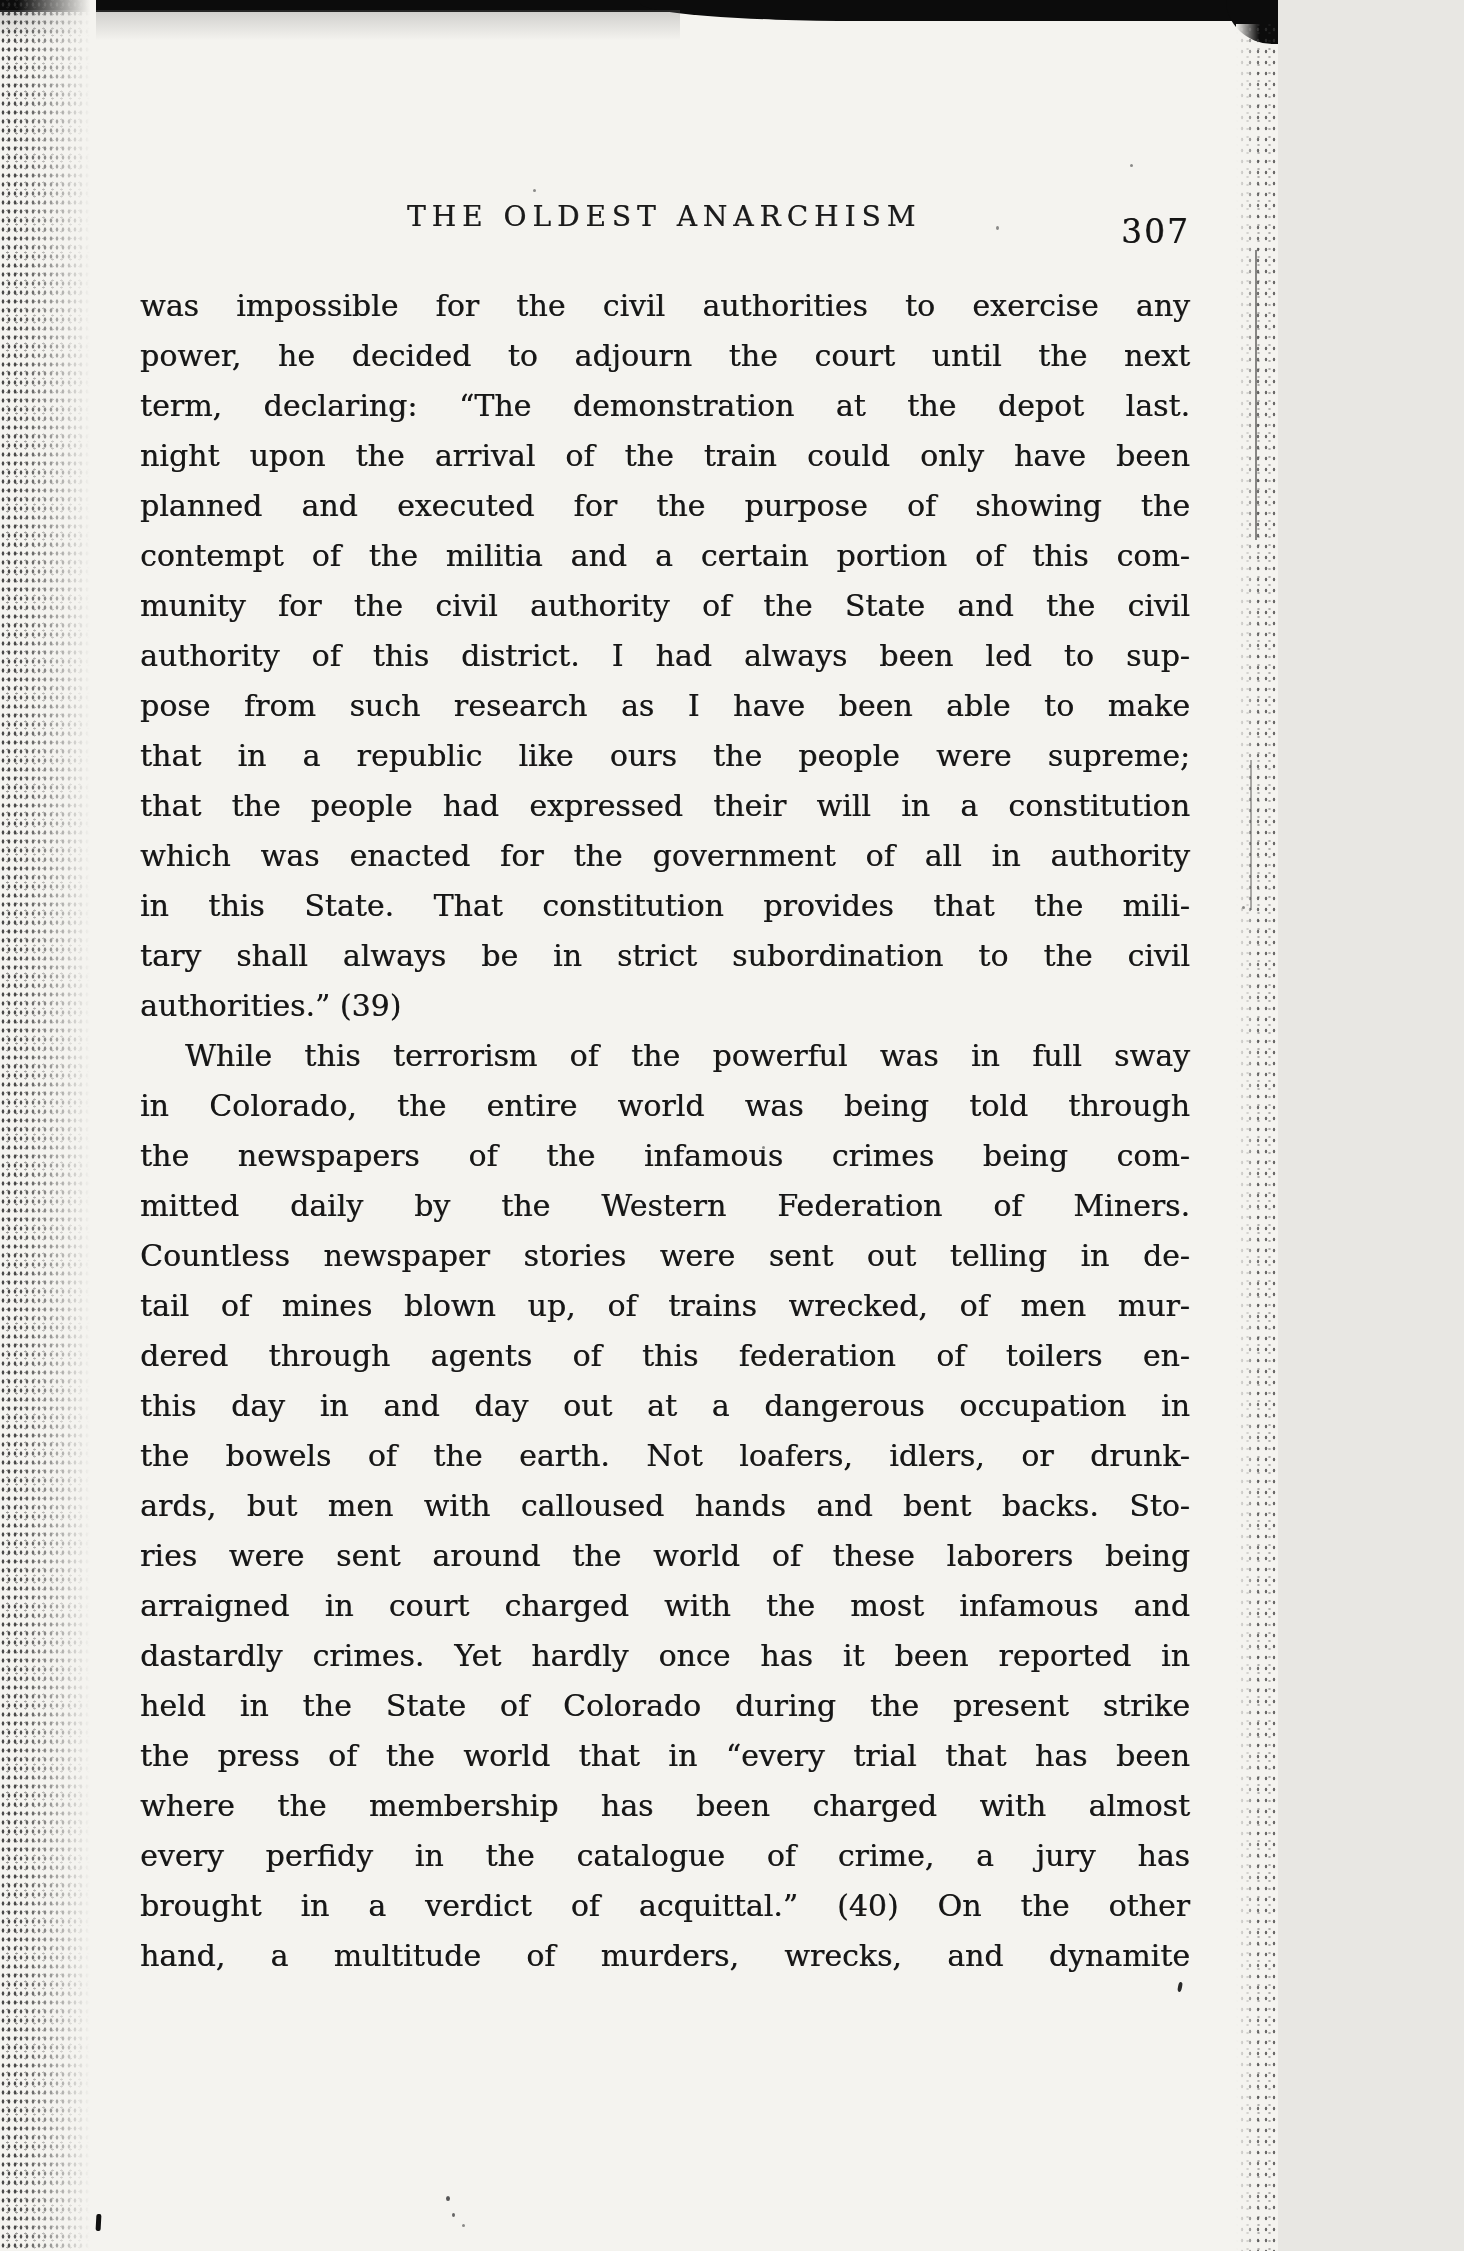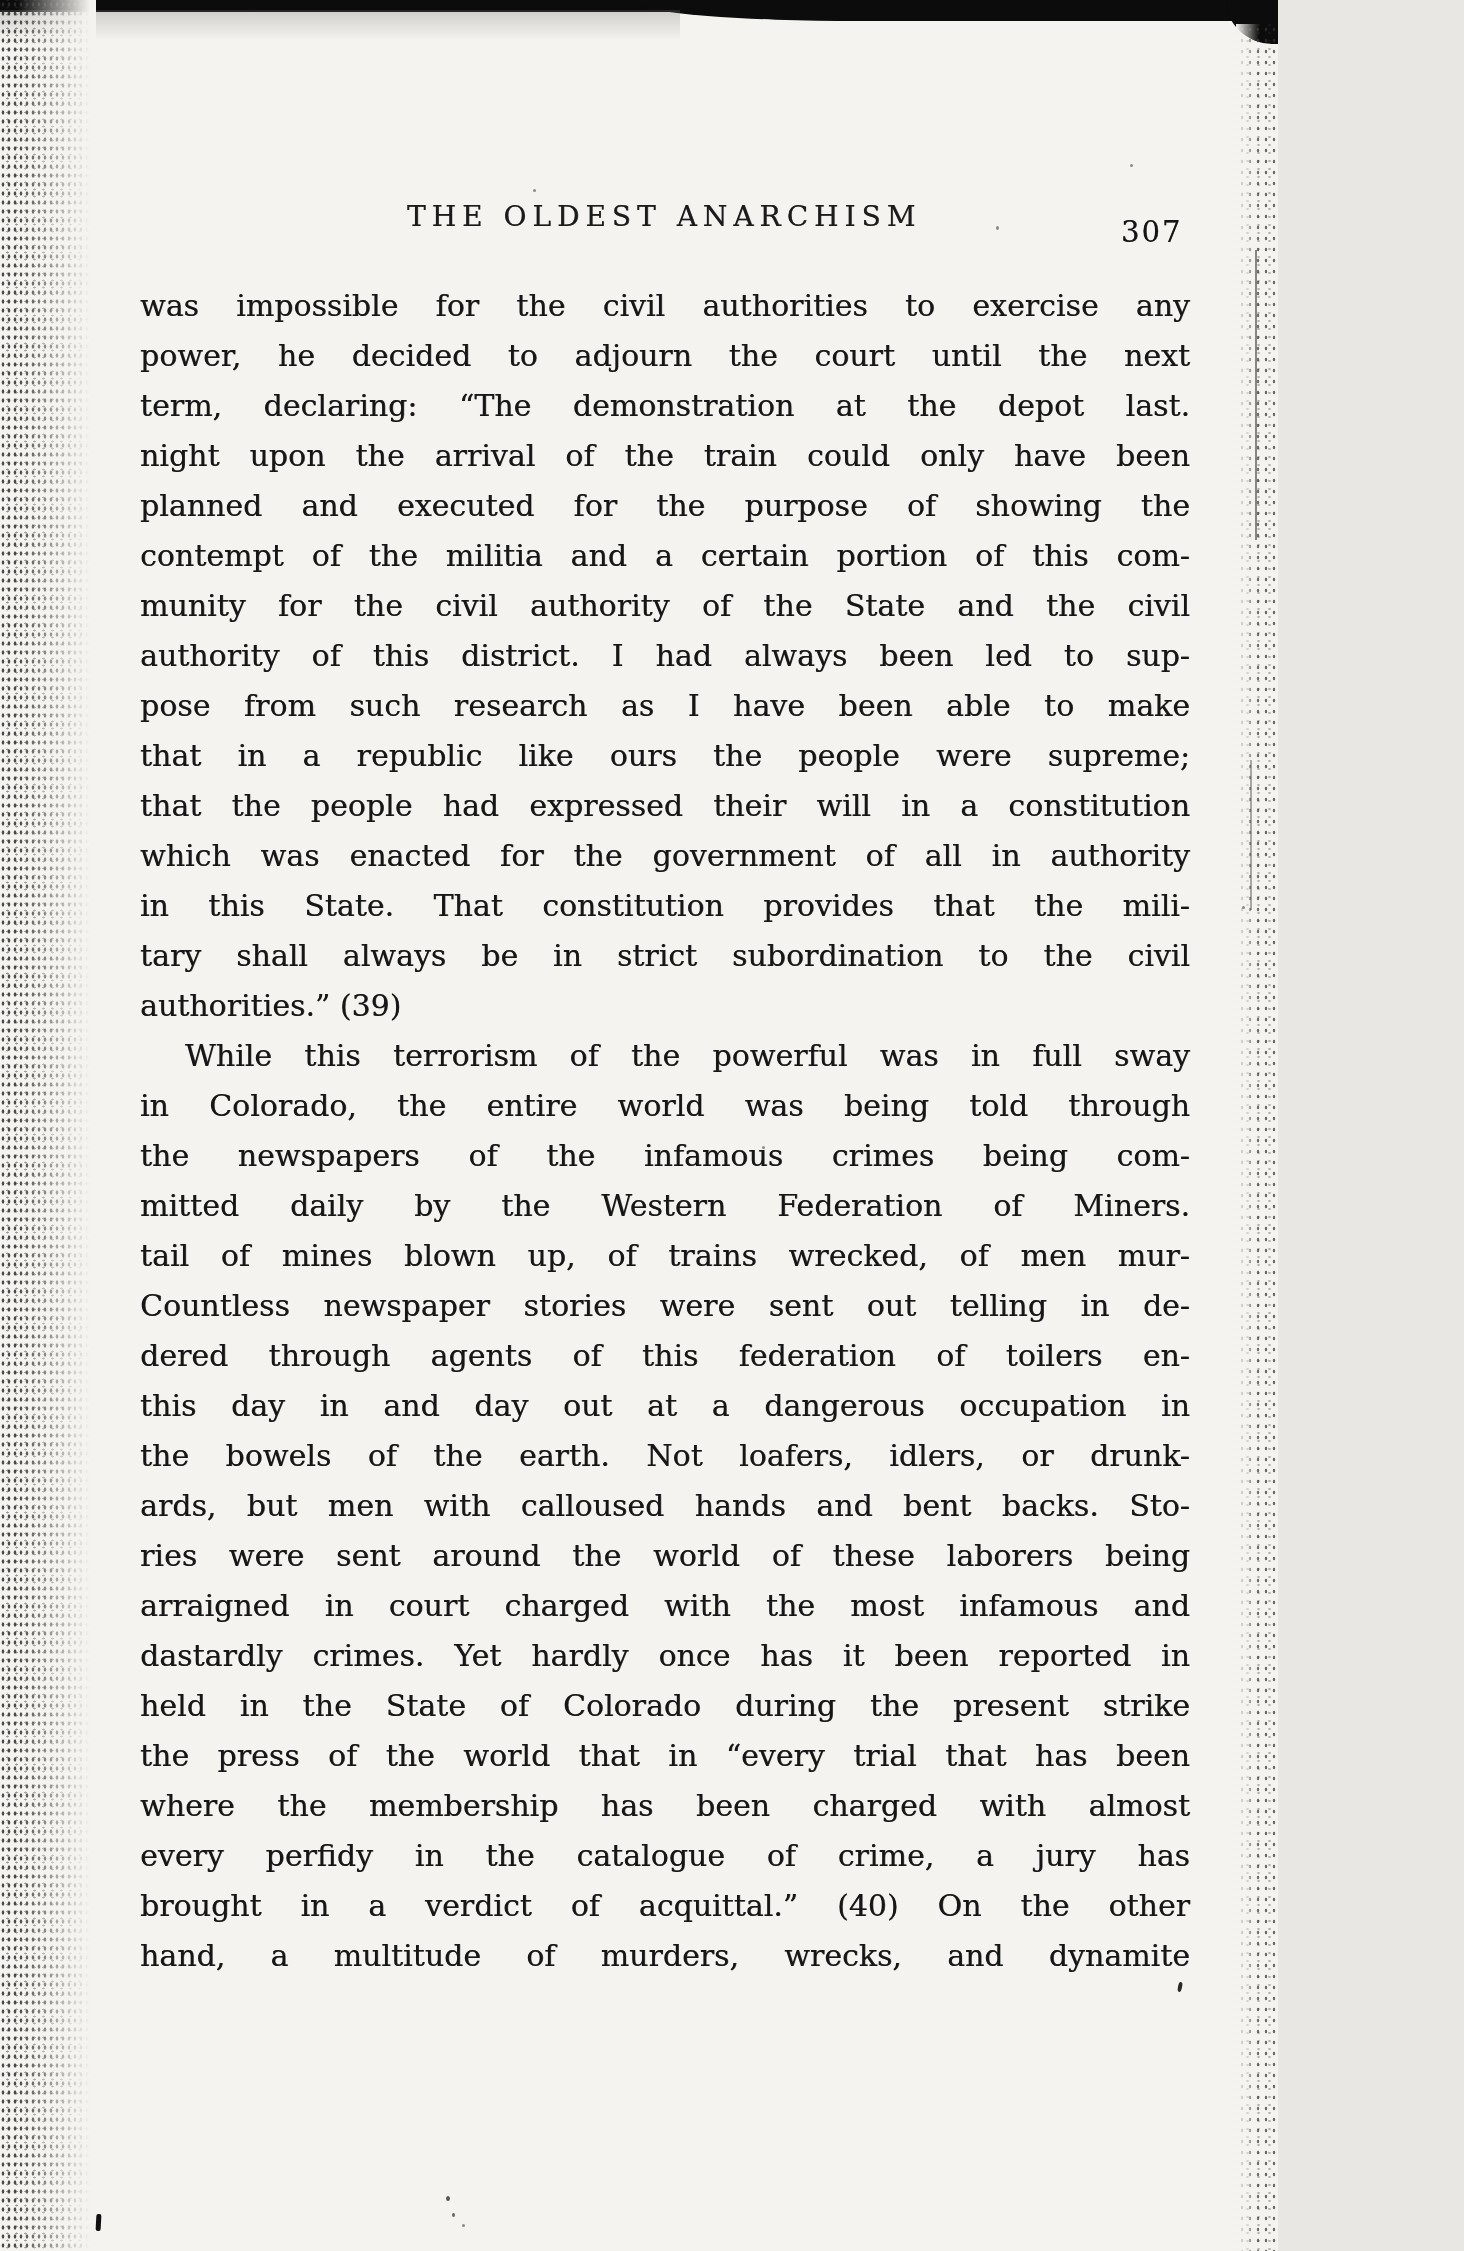--- a/index.html
+++ b/index.html
@@ -51,21 +51,21 @@
 
   
   .running-head{
     position:absolute;left:407px;top:200px;
     font-size:28px;line-height:34px;letter-spacing:6px;
     color:#1b1b1b;white-space:nowrap;
     text-shadow:.4px 0 0 rgba(22,22,22,.6);
   }
   .page-number{
     position:absolute;left:1121px;top:213px;
-    font-size:29px;line-height:38px;letter-spacing:2px;
+    font-size:33px;line-height:38px;letter-spacing:2px;
     color:#141414;
     text-shadow:.4px 0 0 rgba(22,22,22,.6);
   }
 
   
   .body-text{
     position:absolute;left:140px;top:281px;width:1050px;
     font-size:30px;
     color:var(--ink);
   }
@@ -120,22 +120,22 @@
       <div class="line">that in a republic like ours the people were supreme;</div>
       <div class="line">that the people had expressed their will in a constitution</div>
       <div class="line">which was enacted for the government of all in authority</div>
       <div class="line">in this State. That constitution provides that the mili-</div>
       <div class="line">tary shall always be in strict subordination to the civil</div>
       <div class="line no-justify">authorities.” (39)</div>
       <div class="line indent">While this terrorism of the powerful was in full sway</div>
       <div class="line">in Colorado, the entire world was being told through</div>
       <div class="line">the newspapers of the infamous crimes being com-</div>
       <div class="line">mitted daily by the Western Federation of Miners.</div>
+      <div class="line">Countless newspaper stories were sent out telling in de-</div>
       <div class="line">tail of mines blown up, of trains wrecked, of men mur-</div>
-      <div class="line">Countless newspaper stories were sent out telling in de-</div>
       <div class="line">dered through agents of this federation of toilers en-</div>
       <div class="line">this day in and day out at a dangerous occupation in</div>
       <div class="line">the bowels of the earth. Not loafers, idlers, or drunk-</div>
       <div class="line">ards, but men with calloused hands and bent backs. Sto-</div>
       <div class="line">ries were sent around the world of these laborers being</div>
       <div class="line">arraigned in court charged with the most infamous and</div>
       <div class="line">dastardly crimes. Yet hardly once has it been reported in</div>
       <div class="line">held in the State of Colorado during the present strike</div>
       <div class="line">the press of the world that in “every trial that has been</div>
       <div class="line">where the membership has been charged with almost</div>

